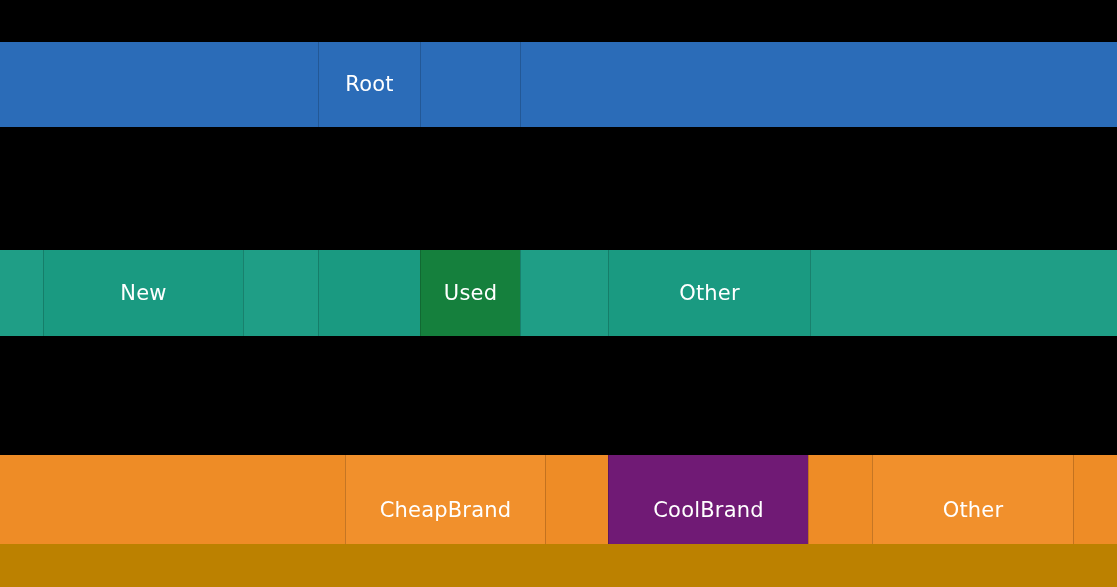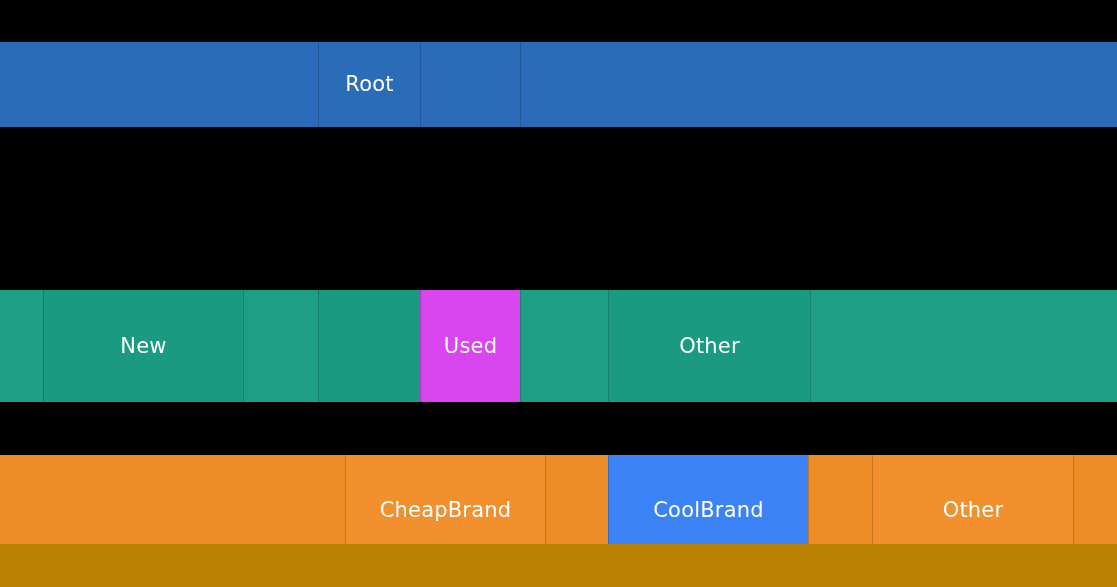--- a/index.html
+++ b/index.html
@@ -53,43 +53,43 @@
 
 <div id="stage" style="width: 1117px; height: 587px; background: rgb(0, 0, 0);">
     <div class="band" style="top: 42px; height: 85px;">
       <div class="seg" style="left: 0px; width: 318px; background: rgb(43, 108, 184);"></div>
       <div class="seg sep-l" style="left: 318px; width: 102px; background: rgb(43, 108, 184);">
         <span class="seg-label">Root</span>
       </div>
       <div class="seg sep-l" style="left: 420px; width: 100px; background: rgb(43, 108, 184);"></div>
       <div class="seg sep-l" style="left: 520px; width: 597px; background: rgb(43, 108, 184);"></div>
     </div>
-    <div class="band" style="top: 250px; height: 112px; margin-top: 40px;">
+    <div class="band" style="top: 250px; height: 86px;">
       <div class="seg" style="left: 0px; width: 43px; background: rgb(31, 158, 134);"></div>
       <div class="seg sep-l" style="left: 43px; width: 200px; background: rgb(26, 154, 129);">
         <span class="seg-label">New</span>
       </div>
       <div class="seg sep-l" style="left: 243px; width: 75px; background: rgb(31, 158, 134);"></div>
       <div class="seg sep-l" style="left: 318px; width: 102px; background: rgb(26, 154, 129);"></div>
-      <div class="seg sep-l" style="left: 420px; width: 100px; background: #d946ef;">
+      <div class="seg sep-l" style="left: 420px; width: 100px; background: #15803d;">
         <span class="seg-label">Used</span>
       </div>
       <div class="seg sep-l" style="left: 520px; width: 88px; background: rgb(31, 158, 134);"></div>
       <div class="seg sep-l" style="left: 608px; width: 202px; background: rgb(26, 154, 129);">
         <span class="seg-label">Other</span>
       </div>
       <div class="seg sep-l" style="left: 810px; width: 307px; background: rgb(31, 158, 134);"></div>
     </div>
     <div class="band" style="top: 455px; height: 111px;">
       <div class="seg" style="left: 0px; width: 345px; background: rgb(238, 140, 38);"></div>
       <div class="seg sep-l" style="left: 345px; width: 200px; background: rgb(241, 144, 44);">
         <span class="seg-label">CheapBrand</span>
       </div>
       <div class="seg sep-l" style="left: 545px; width: 63px; background: rgb(238, 140, 38);"></div>
-      <div class="seg sep-l" style="left: 608px; width: 200px; background: #3b82f6;">
+      <div class="seg sep-l" style="left: 608px; width: 200px; background: #701a75;">
         <span class="seg-label">CoolBrand</span>
       </div>
       <div class="seg sep-l" style="left: 808px; width: 64px; background: rgb(238, 140, 38);"></div>
       <div class="seg sep-l" style="left: 872px; width: 201px; background: rgb(241, 144, 44);">
         <span class="seg-label">Other</span>
       </div>
       <div class="seg sep-l" style="left: 1073px; width: 44px; background: rgb(238, 140, 38);"></div>
     </div>
     <div class="band" style="top: 544px; height: 43px;">
       <div class="seg" style="left: 0px; width: 1117px; background: rgb(188, 129, 0);"></div>

